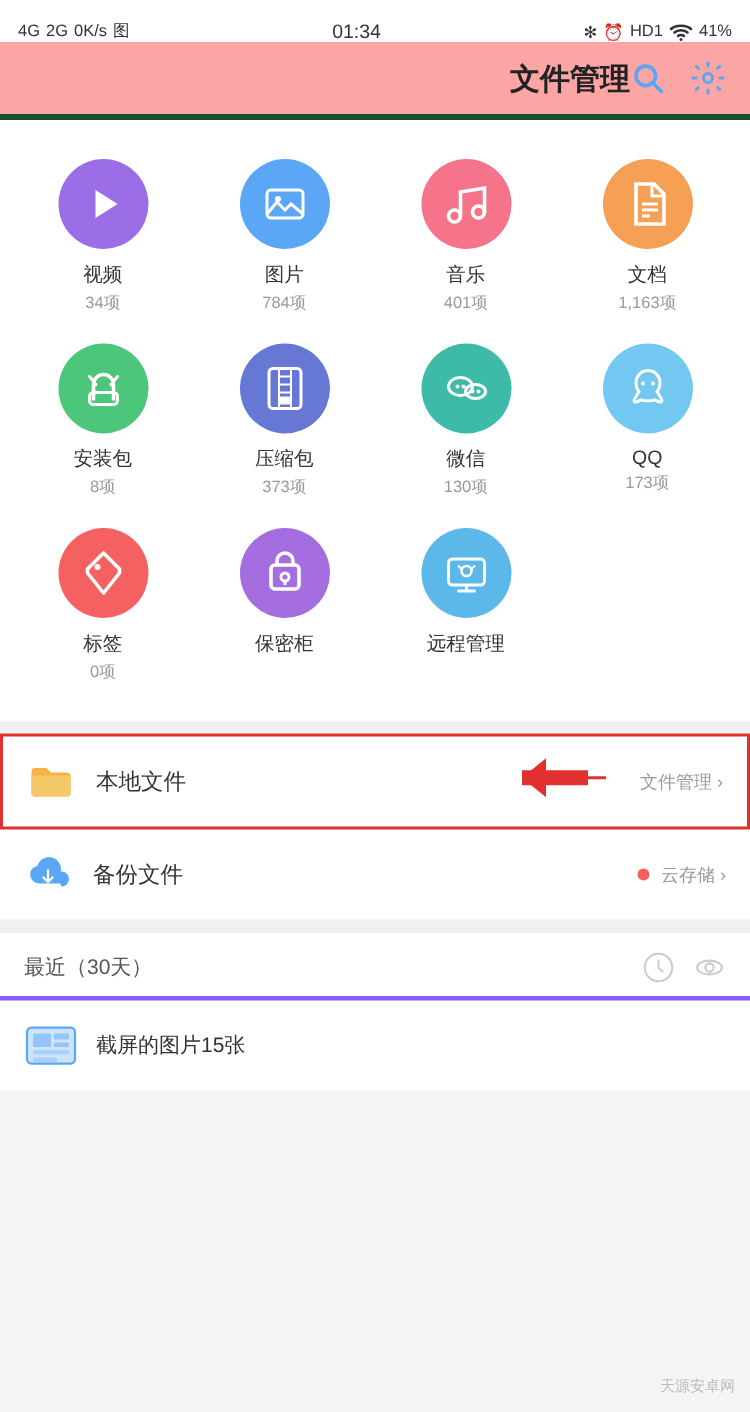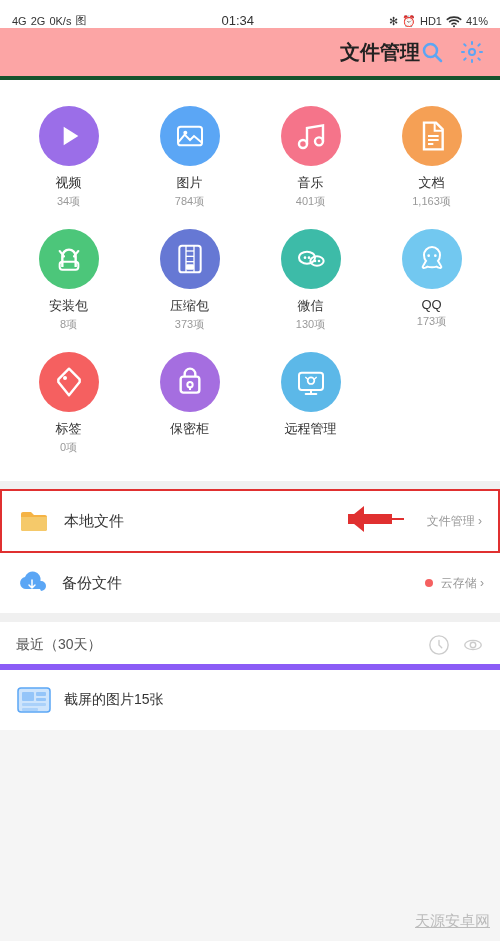--- a/index.html
+++ b/index.html
@@ -170,42 +170,41 @@
     .section-title {
       font-size: 14px;
       color: #555;
     }
     .section-actions { display: flex; gap: 12px; }
 
     .recent-item {
       display: flex;
       align-items: center;
       padding: 12px 16px;
-      border-top: 6px solid #8b5cf6;
+      border-top: 3px solid #8b5cf6;
       cursor: pointer;
     }
     .recent-icon {
       width: 36px;
       height: 36px;
       margin-right: 12px;
       flex-shrink: 0;
     }
     .recent-text {
       font-size: 14px;
       color: #333;
     }
 
     
     .watermark {
       position: absolute;
       bottom: 10px;
       right: 10px;
-      font-size: 15px;
+      font-size: 10px;
       color: #bbb;
-      text-decoration: underline;
     }
   </style>
 </head>
 <body>
 
 <div class="status-bar">
   <div class="status-left">
     <span>4G</span>
     <span>2G</span>
     <span>0K/s</span>

